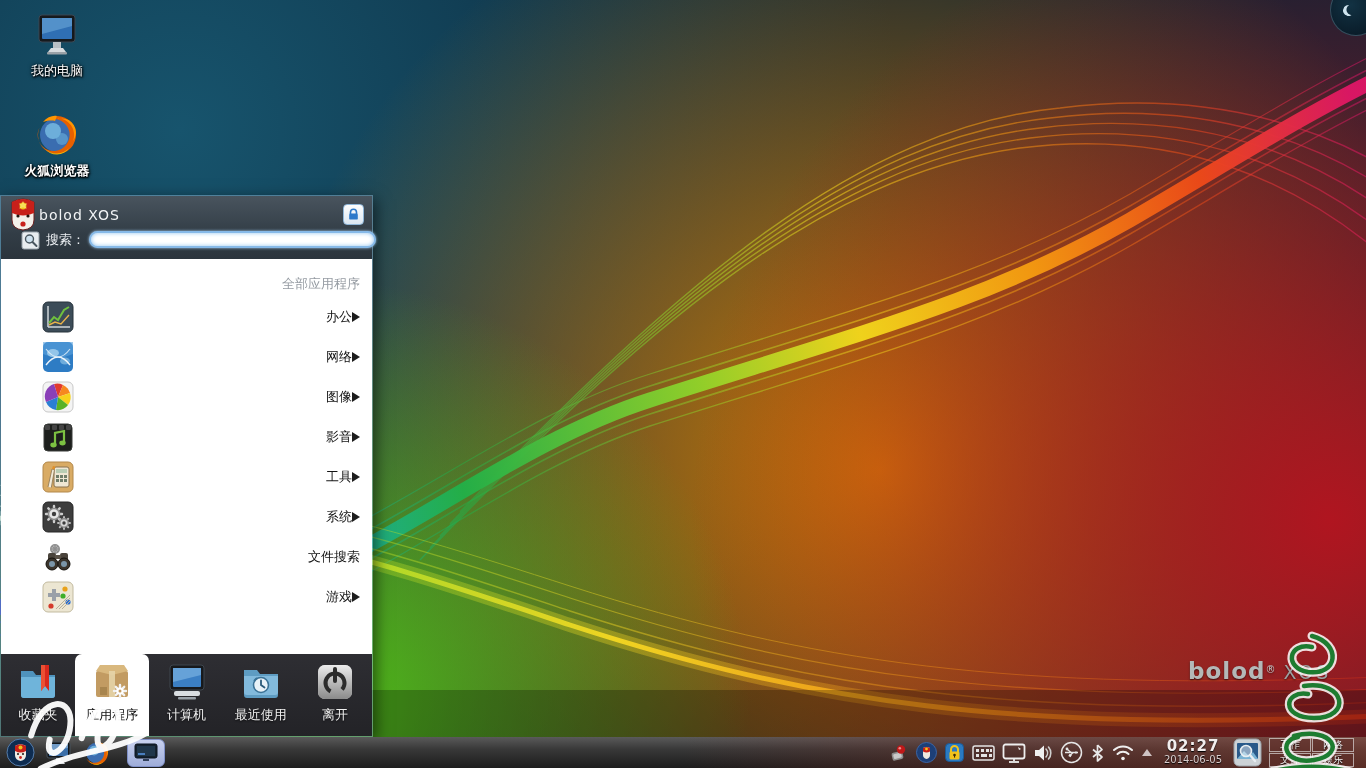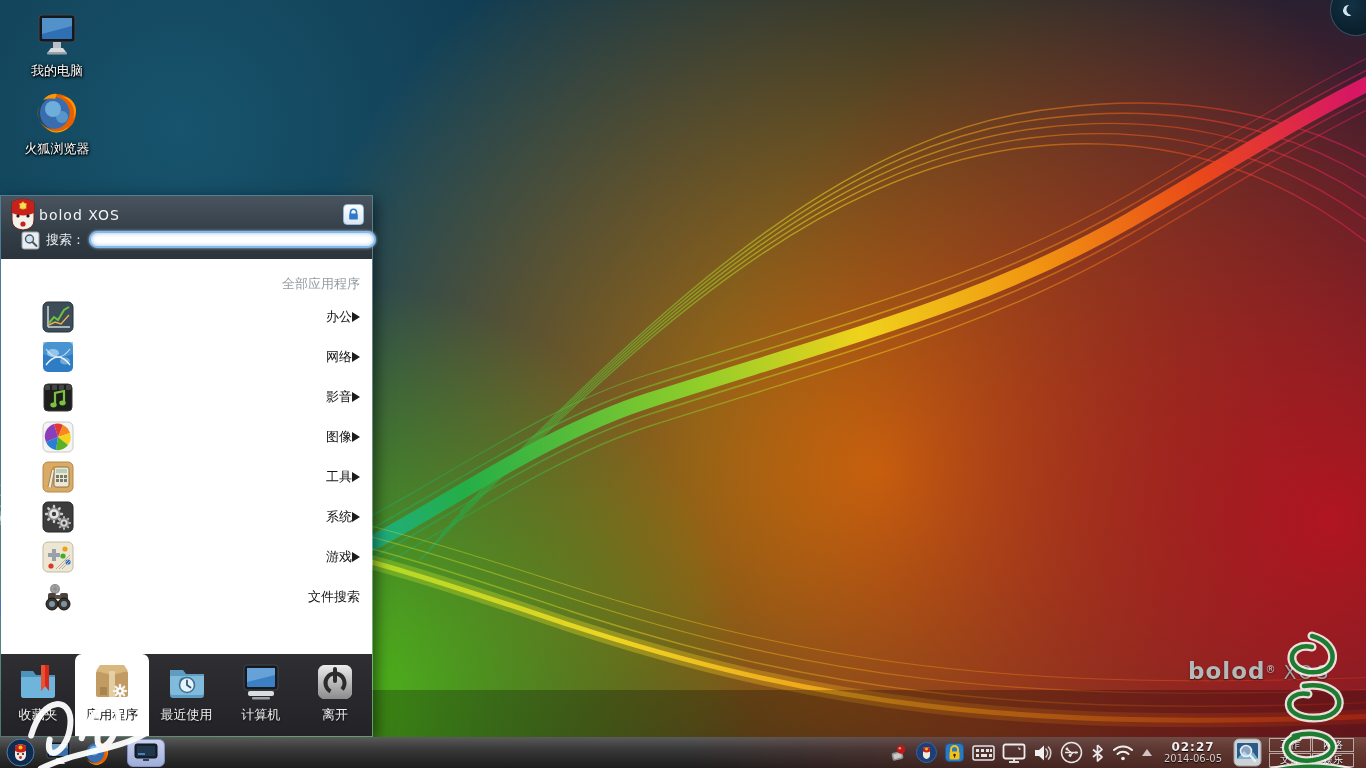--- a/index.html
+++ b/index.html
@@ -21,21 +21,21 @@
             border:1px solid rgba(180,220,240,.25); z-index:3; }
   .cashew .glyph { position:absolute; left:12px; top:20px; width:11px; height:11px; border-radius:50%;
             box-shadow:inset 3px -2px 0 0 #cfe4ee; transform:rotate(20deg); }
 
   
   .desk-icon { position:absolute; width:86px; text-align:center; z-index:4; cursor:default; }
   .desk-icon .ic { display:block; margin:0 auto 4px; }
   .desk-icon .lbl { color:#fff; font-size:13px;
                     text-shadow:0 1px 2px #000,0 0 4px #000,1px 1px 2px #000; }
   #icon-computer { left:14px; top:12px; }
-  #icon-firefox  { left:14px; top:88px; }
+  #icon-firefox  { left:14px; top:110px;font-weight:bold; }
 
   
   .launcher { position:absolute; left:0; top:195px; width:373px; height:542px; z-index:20;
               box-shadow:3px 4px 14px rgba(0,0,0,.55);
               border:1px solid rgba(150,190,220,.45); display:flex; flex-direction:column; }
   .launcher-header { height:63px; background:linear-gradient(#49545e,#323d46 60%,#2b343c);
                      position:relative; flex:none;text-decoration:underline; }
   .lh-user { position:absolute; left:38px; top:11px; color:#f2f4f6; font-size:14px; letter-spacing:1px; }
   .lh-avatar { position:absolute; left:8px; top:2px; }
   .lh-lock { position:absolute; right:8px; top:8px; width:21px; height:21px; border-radius:4px;
@@ -74,21 +74,21 @@
   .taskbar::before { content:""; position:absolute; inset:0;
              background:linear-gradient(90deg, transparent 50%, rgba(125,45,35,.38) 72%, rgba(150,60,45,.5) 100%); }
   .tb-left { display:flex; align-items:center; gap:10px; padding-left:6px; position:relative; z-index:2; }
   .task-widget { width:38px; height:28px; border-radius:6px; margin-left:6px;
                  background:linear-gradient(#c9d2ef,#9fadd9); border:1px solid #7f90c8;
                  display:flex; align-items:center; justify-content:center; cursor:pointer; }
   .tb-right { margin-left:auto; display:flex; align-items:center; gap:7px; padding-right:3px;
               position:relative; z-index:2; }
   .tray-btn { display:flex; align-items:center; justify-content:center; cursor:pointer; }
   .clock { text-align:center; line-height:1.05; cursor:default; min-width:66px; }
-  .clock .time { color:#f2eeee; font-size:12px; font-weight:bold; letter-spacing:1px;
+  .clock .time { color:#f2eeee; font-size:15px; font-weight:bold; letter-spacing:1px;
                  text-shadow:0 1px 1px #000; }
   .clock .date { color:#d8cdcd; font-size:10px; text-shadow:0 1px 1px #000; }
   .pager { display:grid; grid-template-columns:42px 42px; grid-template-rows:14px 14px;
            gap:1px; margin-right:9px; cursor:pointer; }
   .pager .cell { background:rgba(95,45,40,.55); border:1px solid rgba(230,230,230,.65);
            color:#f4f2f2; font-size:10px; display:flex; align-items:center; justify-content:center;
            text-shadow:0 1px 1px #000; }
 
   
   .wm { position:absolute; z-index:60; pointer-events:none; }
@@ -255,48 +255,48 @@
             <ellipse cx="23" cy="20" rx="5" ry="3.5" fill="#8cc0e6" opacity="0.7"></ellipse>
             <path d="M4,24 Q16,8 28,24" fill="none" stroke="#fff" stroke-width="1.4" opacity="0.9"></path>
             <path d="M4,8 Q16,24 28,8" fill="none" stroke="#e8f2fa" stroke-width="1.2" opacity="0.8"></path>
           </svg>
           <span class="c-label">网络</span>
           <span class="arrow"></span>
         </div>
 
         <div class="cat-row">
           <svg class="c-icon" viewBox="0 0 32 32">
+            <rect x="1" y="1" width="30" height="30" rx="5" fill="#f4f4f4" stroke="#c9c9c9"></rect>
+            <g transform="translate(16,16)">
+              <path d="M0,0 L-4,-13 A13,13 0 0,1 5,-12 Z" fill="#e23a2e"></path>
+              <path d="M0,0 L5,-12 A13,13 0 0,1 12,-4 Z" fill="#f6881f"></path>
+              <path d="M0,0 L12,-4 A13,13 0 0,1 10,8 Z" fill="#f7d21c"></path>
+              <path d="M0,0 L10,8 A13,13 0 0,1 -2,13 Z" fill="#59b226"></path>
+              <path d="M0,0 L-2,13 A13,13 0 0,1 -12,5 Z" fill="#2a7fd4"></path>
+              <path d="M0,0 L-12,5 A13,13 0 0,1 -4,-13 Z" fill="#8a3fb8"></path>
+            </g>
+          </svg>
+          <span class="c-label">图像</span>
+          <span class="arrow"></span>
+        </div>
+
+        <div class="cat-row">
+          <svg class="c-icon" viewBox="0 0 32 32">
             <rect x="2" y="3" width="28" height="27" rx="4" fill="#1d1f1d" stroke="#3a3d3a"></rect>
             <g fill="#444">
               <rect x="3" y="4" width="5" height="5" rx="1"></rect>
                 <rect x="10" y="4" width="5" height="5" rx="1"></rect>
               <rect x="17" y="4" width="5" height="5" rx="1"></rect>
                 <rect x="24" y="4" width="5" height="5" rx="1"></rect>
             </g>
             <path d="M13,24 V12 l9,-2 V22" fill="none" stroke="#7cc142" stroke-width="2.2"></path>
             <ellipse cx="11.5" cy="24" rx="3.2" ry="2.4" fill="#7cc142"></ellipse>
             <ellipse cx="20.5" cy="22" rx="3.2" ry="2.4" fill="#7cc142"></ellipse>
           </svg>
           <span class="c-label">影音</span>
-          <span class="arrow"></span>
-        </div>
-
-        <div class="cat-row">
-          <svg class="c-icon" viewBox="0 0 32 32">
-            <rect x="1" y="1" width="30" height="30" rx="5" fill="#f4f4f4" stroke="#c9c9c9"></rect>
-            <g transform="translate(16,16)">
-              <path d="M0,0 L-4,-13 A13,13 0 0,1 5,-12 Z" fill="#e23a2e"></path>
-              <path d="M0,0 L5,-12 A13,13 0 0,1 12,-4 Z" fill="#f6881f"></path>
-              <path d="M0,0 L12,-4 A13,13 0 0,1 10,8 Z" fill="#f7d21c"></path>
-              <path d="M0,0 L10,8 A13,13 0 0,1 -2,13 Z" fill="#59b226"></path>
-              <path d="M0,0 L-2,13 A13,13 0 0,1 -12,5 Z" fill="#2a7fd4"></path>
-              <path d="M0,0 L-12,5 A13,13 0 0,1 -4,-13 Z" fill="#8a3fb8"></path>
-            </g>
-          </svg>
-          <span class="c-label">图像</span>
           <span class="arrow"></span>
         </div>
 
         <div class="cat-row">
           <svg class="c-icon" viewBox="0 0 32 32">
             <rect x="1" y="1" width="30" height="30" rx="5" fill="#d9ab64" stroke="#b3884a"></rect>
             <rect x="12" y="6" width="15" height="20" rx="2" fill="#efe7d4" stroke="#8a7350"></rect>
             <rect x="14" y="8" width="11" height="4" fill="#b9cdb4"></rect>
             <g fill="#6f7d6a">
               <rect x="14" y="14" width="3" height="3"></rect>
@@ -332,56 +332,56 @@
             </g>
             <circle cx="22" cy="22" r="4.2" fill="#d8d8d8" stroke="#8d8d8d" stroke-width="1.4"></circle>
             <circle cx="22" cy="22" r="1.7" fill="#3d3d3d"></circle>
           </svg>
           <span class="c-label">系统</span>
           <span class="arrow"></span>
         </div>
 
         <div class="cat-row">
           <svg class="c-icon" viewBox="0 0 32 32">
-            <rect x="1" y="1" width="30" height="30" rx="5" fill="#ece6d2" stroke="#c3bba0"></rect>
-            <path d="M8,10 h4 v-4 h4 v4 h4 v4 h-4 v4 h-4 v-4 h-4 Z" fill="#9aa0a8" transform="translate(-2,2)"></path>
-            <circle cx="23" cy="8" r="2.6" fill="#e8a21c"></circle>
-            <circle cx="21" cy="15" r="2.6" fill="#3fae2a"></circle>
-            <circle cx="26" cy="21" r="2.6" fill="#2a6fd4"></circle>
-            <circle cx="9" cy="25" r="2.6" fill="#d43a2a"></circle>
-            <g stroke="#b9b19a" stroke-width="1">
-                <line x1="14" y1="28" x2="28" y2="14"></line>
-                <line x1="17" y1="28" x2="28" y2="17"></line>
-                <line x1="20" y1="28" x2="28" y2="20"></line>
-              </g>
-          </svg>
-          <span class="c-label">游戏</span>
-          <span class="arrow"></span>
-        </div>
-
-        <div class="cat-row">
-          <svg class="c-icon" viewBox="0 0 32 32">
             <g stroke="#8f8f8f" stroke-width="1.6" stroke-linecap="round" fill="none">
               <circle cx="13" cy="8" r="4.2" fill="#d9d9d9"></circle>
               <line x1="9.5" y1="8" x2="16.5" y2="8"></line>
                 <line x1="13" y1="4.5" x2="13" y2="11.5"></line>
               <line x1="10.5" y1="5.5" x2="15.5" y2="10.5"></line>
                 <line x1="15.5" y1="5.5" x2="10.5" y2="10.5"></line>
             </g>
             <rect x="6" y="12" width="8" height="8" rx="2" fill="#4a443c"></rect>
             <rect x="18" y="12" width="8" height="8" rx="2" fill="#4a443c"></rect>
             <rect x="13" y="14" width="6" height="4" fill="#5a5248"></rect>
             <circle cx="10" cy="23" r="6" fill="#3a342c" stroke="#15110c" stroke-width="1"></circle>
             <circle cx="22" cy="23" r="6" fill="#3a342c" stroke="#15110c" stroke-width="1"></circle>
             <circle cx="10" cy="23" r="3" fill="#7a95a8"></circle>
             <circle cx="22" cy="23" r="3" fill="#7a95a8"></circle>
           </svg>
           <span class="c-label">文件搜索</span>
         </div>
 
+        <div class="cat-row">
+          <svg class="c-icon" viewBox="0 0 32 32">
+            <rect x="1" y="1" width="30" height="30" rx="5" fill="#ece6d2" stroke="#c3bba0"></rect>
+            <path d="M8,10 h4 v-4 h4 v4 h4 v4 h-4 v4 h-4 v-4 h-4 Z" fill="#9aa0a8" transform="translate(-2,2)"></path>
+            <circle cx="23" cy="8" r="2.6" fill="#e8a21c"></circle>
+            <circle cx="21" cy="15" r="2.6" fill="#3fae2a"></circle>
+            <circle cx="26" cy="21" r="2.6" fill="#2a6fd4"></circle>
+            <circle cx="9" cy="25" r="2.6" fill="#d43a2a"></circle>
+            <g stroke="#b9b19a" stroke-width="1">
+                <line x1="14" y1="28" x2="28" y2="14"></line>
+                <line x1="17" y1="28" x2="28" y2="17"></line>
+                <line x1="20" y1="28" x2="28" y2="20"></line>
+              </g>
+          </svg>
+          <span class="c-label">游戏</span>
+          <span class="arrow"></span>
+        </div>
+
       </div>
     </div>
 
     <div class="launcher-tabs">
 
       <div class="tab">
         <svg width="42" height="42" viewBox="0 0 42 42">
           <path d="M4,10 h12 l3,4 h19 v20 a3,3 0 0,1 -3,3 h-28 a3,3 0 0,1 -3,-3 Z" fill="#4f93bd"></path>
           <path d="M4,16 h34 v18 a3,3 0 0,1 -3,3 h-28 a3,3 0 0,1 -3,-3 Z" fill="#6fb4da"></path>
           <path d="M24,4 h8 v26 l-4,-5 -4,5 Z" fill="#d8281c"></path>
@@ -403,38 +403,38 @@
               <line x1="4.2" y1="-4.2" x2="-4.2" y2="4.2"></line>
           </g>
           <circle cx="29" cy="30" r="3.6" fill="#fff"></circle>
             <circle cx="29" cy="30" r="1.5" fill="#c29b62"></circle>
         </svg>
         <span class="t-label">应用程序</span>
       </div>
 
       <div class="tab">
         <svg width="42" height="42" viewBox="0 0 42 42">
+          <rect x="4" y="4" width="34" height="25" rx="3" fill="#17191c" stroke="#3e464e"></rect>
+          <rect x="7" y="7" width="28" height="19" rx="1" fill="#3b7fc4"></rect>
+          <path d="M7,7 h28 v7 L7,21 Z" fill="#6fa8dc" opacity="0.85"></path>
+          <rect x="8" y="30" width="26" height="5" rx="2" fill="#dadee2"></rect>
+          <rect x="12" y="36" width="18" height="2.5" rx="1" fill="#9aa1a8"></rect>
+        </svg>
+        <span class="t-label">计算机</span>
+      </div>
+
+      <div class="tab">
+        <svg width="42" height="42" viewBox="0 0 42 42">
           <path d="M4,9 h13 l3,4 h18 v21 a3,3 0 0,1 -3,3 h-28 a3,3 0 0,1 -3,-3 Z" fill="#5e9cc2"></path>
           <path d="M4,15 h34 v16 a3,3 0 0,1 -3,3 h-28 a3,3 0 0,1 -3,-3 Z" fill="#82badc"></path>
           <circle cx="21" cy="24" r="7.5" fill="#e8f2f8" stroke="#3a7296" stroke-width="1.6"></circle>
           <path d="M21,19.5 V24 l3.5,2.5" fill="none" stroke="#2a5a7a" stroke-width="1.8" stroke-linecap="round"></path>
           <path d="M14,20 a8,8 0 0,1 3,-3" stroke="#3a7296" stroke-width="1.6" fill="none"></path>
         </svg>
         <span class="t-label">最近使用</span>
-      </div>
-
-      <div class="tab">
-        <svg width="42" height="42" viewBox="0 0 42 42">
-          <rect x="4" y="4" width="34" height="25" rx="3" fill="#17191c" stroke="#3e464e"></rect>
-          <rect x="7" y="7" width="28" height="19" rx="1" fill="#3b7fc4"></rect>
-          <path d="M7,7 h28 v7 L7,21 Z" fill="#6fa8dc" opacity="0.85"></path>
-          <rect x="8" y="30" width="26" height="5" rx="2" fill="#dadee2"></rect>
-          <rect x="12" y="36" width="18" height="2.5" rx="1" fill="#9aa1a8"></rect>
-        </svg>
-        <span class="t-label">计算机</span>
       </div>
 
       <div class="tab">
         <svg width="42" height="42" viewBox="0 0 42 42">
           <rect x="4" y="4" width="34" height="34" rx="7" fill="#d2d2d2"></rect>
           <rect x="4" y="4" width="34" height="34" rx="7" fill="url(#pgrad)"></rect>
           <defs>
               <linearGradient id="pgrad" x1="0" y1="0" x2="0" y2="1">
             <stop offset="0" stop-color="#ececec"></stop>
                 <stop offset="1" stop-color="#8b8b8b"></stop>

